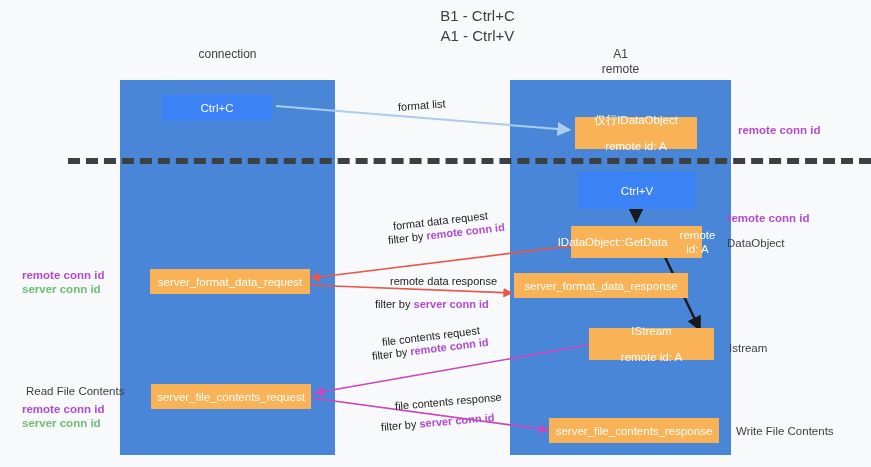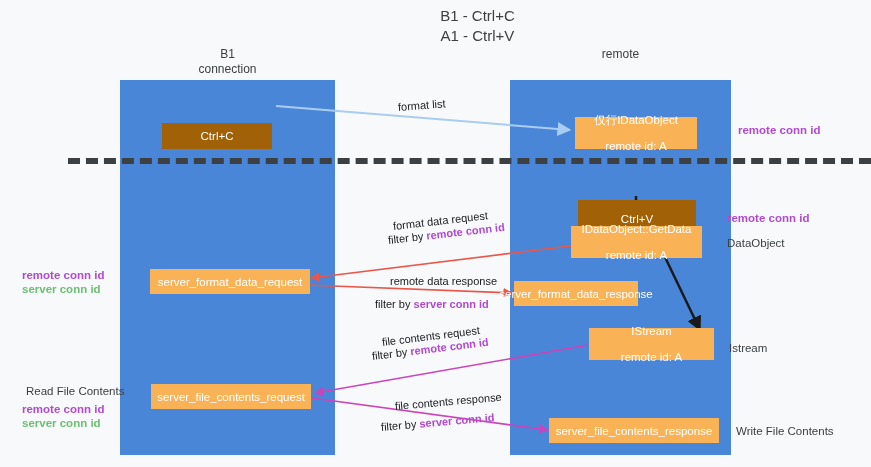--- a/index.html
+++ b/index.html
@@ -30,21 +30,21 @@
   .divider{
     height:0;border-top:6px dashed #3c4043;
     left:68px;width:803px;top:158px;
   }
   
   .node{
     display:flex;align-items:center;justify-content:center;
     text-align:center;color:#ffffff;font-size:11.5px;line-height:14px;
     box-sizing:border-box;
   }
-  .node.green{background:#a16207;margin-top:28px;}
+  .node.green{background:#3b82f6;}
   .node.orange{background:#fbb košt;gap:12px;}
   .node.orange{background:#f9b champion;}
   .node.orange{background:#fbb14a;}
   .node.orange{background:#f9b356;}
   
   .ann{font-size:11.5px;line-height:15px;color:#3c4043;}
   .ann.purple{color:#b14ad1;font-weight:bold;}
   .ann.green{color:#6cbf73;font-weight:bold;}
   .ann.plain{color:#3c4043;}
   
@@ -59,24 +59,24 @@
 <body>
 
 <div id="stage">
 
   <div class="abs title">
     <div>B1 - Ctrl+C</div>
     <div>A1 - Ctrl+V</div>
   </div>
 
   <div class="abs colhead" style="left:120px;top:47px;width:215px;">
-    <div>B1</div>
     <div>connection</div>
   </div>
   <div class="abs colhead" style="left:510px;top:47px;width:221px;">
+    <div>A1</div>
     <div>remote</div>
   </div>
 
   <div class="abs lane" style="left:120px;top:80px;width:215px;height:375px;"></div>
   <div class="abs lane" style="left:510px;top:80px;width:221px;height:375px;"></div>
 
   <svg class="overlay">
     <defs>
       <marker id="ah-blue" viewBox="0 0 10 10" refX="9" refY="5" markerWidth="7" markerHeight="7" orient="auto-start-reverse">
         <path d="M0,0 L10,5 L0,10 z" fill="#a8cdf0"></path>
@@ -115,30 +115,30 @@
 
   <div class="abs node orange" style="left:575px;top:117px;width:122px;height:32px;flex-direction:column;">
     <span>仅行IDataObject</span>
     <span>remote id: A</span>
   </div>
 
   <div class="abs node green" style="left:578px;top:172px;width:118px;height:37px;">
     <span>Ctrl+V</span>
   </div>
 
-  <div class="abs node orange" style="left:571px;top:226px;width:131px;height:32px;flex-direction:column;">
+  <div class="abs node orange" style="left:571px;top:226px;width:131px;height:32px;flex-direction:row;">
     <span>IDataObject::GetData</span>
     <span>remote id: A</span>
   </div>
 
   <div class="abs node orange" style="left:150px;top:269px;width:160px;height:25px;">
     <span>server_format_data_request</span>
   </div>
 
-  <div class="abs node orange" style="left:514px;top:281px;width:124px;height:25px;">
+  <div class="abs node orange" style="left:514px;top:273px;width:174px;height:25px;">
     <span>server_format_data_response</span>
   </div>
 
   <div class="abs node orange" style="left:589px;top:328px;width:125px;height:32px;flex-direction:column;">
     <span>IStream</span>
     <span>remote id: A</span>
   </div>
 
   <div class="abs node orange" style="left:151px;top:384px;width:160px;height:25px;">
     <span>server_file_contents_request</span>

